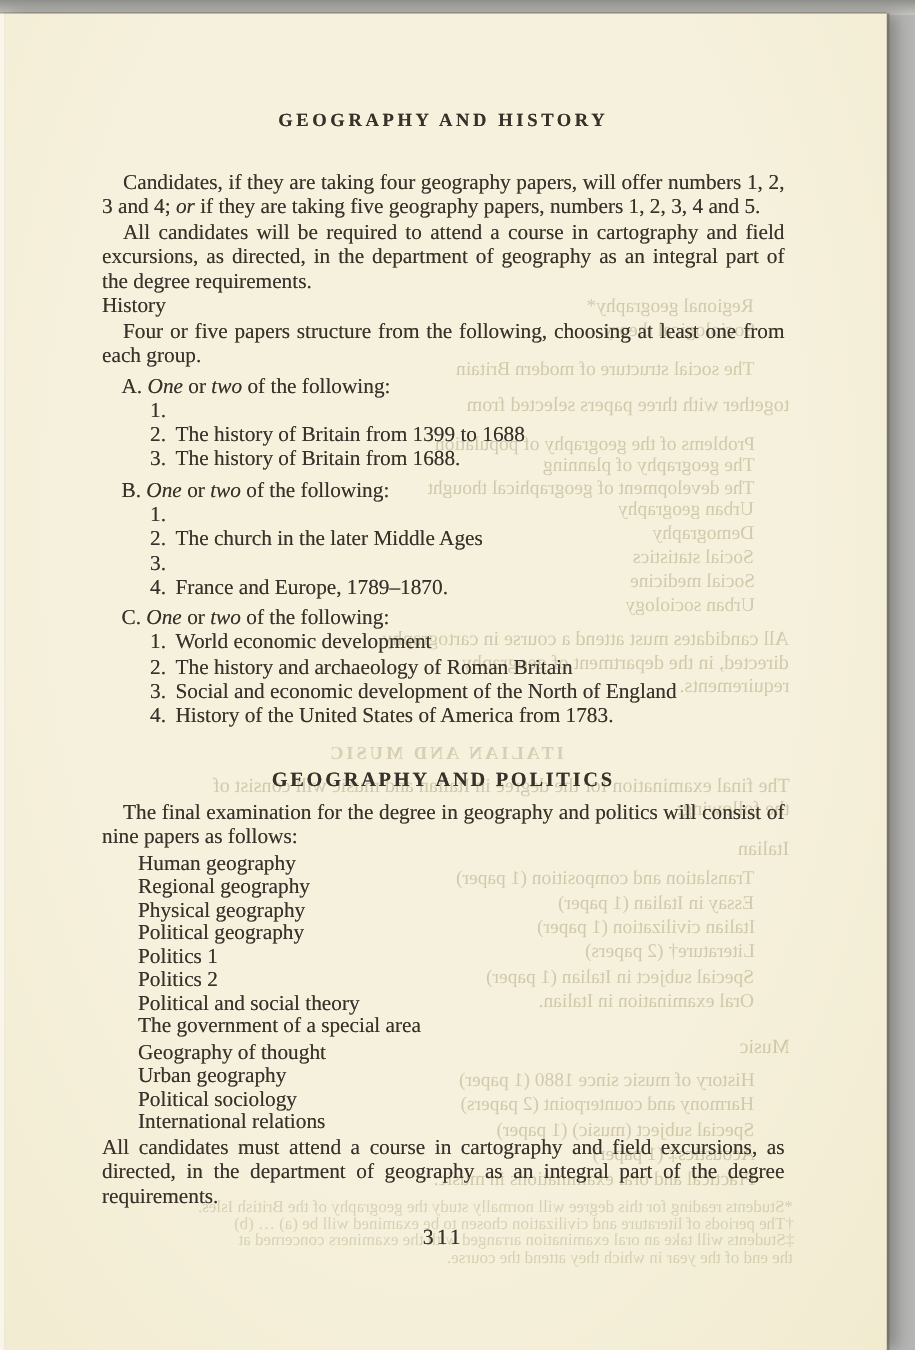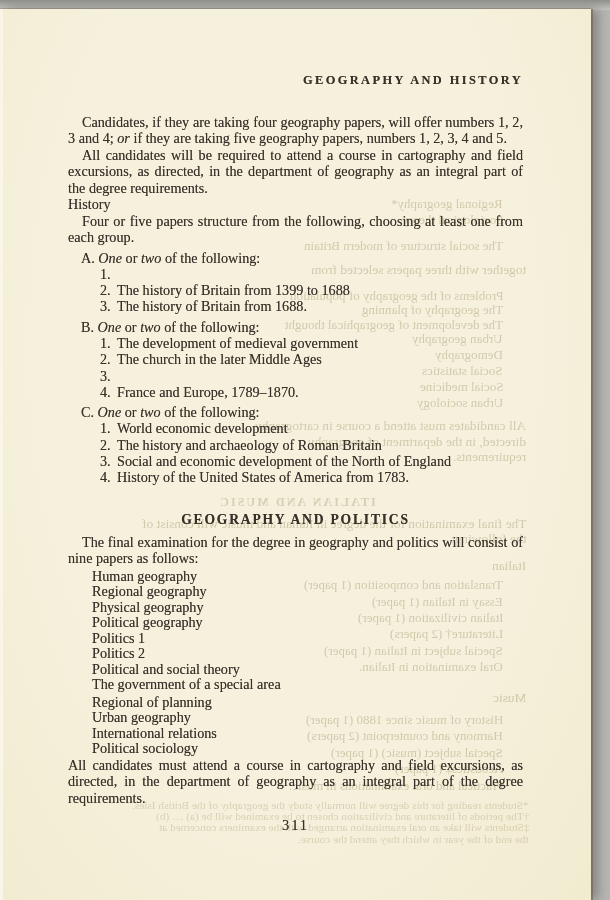--- a/index.html
+++ b/index.html
@@ -16,21 +16,21 @@
     border-left:3px solid #f9f6e8;
     box-shadow:2px 0 0 rgba(109,97,73,.55), 7px 0 10px rgba(0,0,0,.28), 0 -1px 0 rgba(120,110,85,.35);
   }
   
   .content{
     position:absolute;left:65px;top:63px;width:455px;
     color:#38312a;font-size:14.2px;line-height:16.5px;
     text-shadow:0 0 .4px rgba(56,49,42,.6);
   }
   .running-head{font-size:12.4px;letter-spacing:2.4px;font-weight:bold;
-    text-align:right;margin:0 0 25px;}
+    text-align:center;margin:0 0 25px;}
   p.para{margin:0;text-align:justify;}
   .indent{text-indent:14px;}
   .history-label{margin:0;}
   .group-head{margin:4px 0 0 13px;}
   .group-items .gitem{margin-left:32px;line-height:16.2px;display:flex;}
   .group-items .n{width:17px;flex:none;}
   .section-head{text-align:center;font-weight:bold;font-size:13.6px;
     letter-spacing:1.8px;margin:27px 0 5px;}
   .papers-list{margin:2px 0 0 24px;line-height:15.5px;}
   .together{margin:4px 0 4px 10px;}
@@ -116,21 +116,20 @@
         <div class="gitem">
           <span class="n">3.</span>
           <span class="t">The history of Britain from 1688.</span>
         </div>
       </div>
 
     <p class="group-head"><span>B.</span>&nbsp;<i>One</i><span> or </span><i>two</i><span> of the following:</span></p>
     <div class="group-items">
         <div class="gitem">
           <span class="n">1.</span>
-          <span class="t">The development of medieval government</span>
         </div>
         <div class="gitem">
           <span class="n">2.</span>
           <span class="t">The church in the later Middle Ages</span>
         </div>
         <div class="gitem">
           <span class="n">3.</span>
         </div>
         <div class="gitem">
           <span class="n">4.</span>
@@ -168,24 +167,24 @@
         <div>Physical geography</div>
         <div>Political geography</div>
         <div>Politics 1</div>
         <div>Politics 2</div>
         <div>Political and social theory</div>
         <div>The government of a special area</div>
       </div>
 
 
     <div class="papers-list">
-        <div>Regional of planning</div>
+        <div>Geography of thought</div>
         <div>Urban geography</div>
+        <div>Political sociology</div>
         <div>International relations</div>
-        <div>Political sociology</div>
       </div>
 
     <p class="para closing">All candidates must attend a course in cartography and field excursions, as directed, in the department of geography as an integral part of the degree requirements.</p>
 
     <div class="page-number">311</div>
 
   </div>
 </div>
 
 </body></html>

